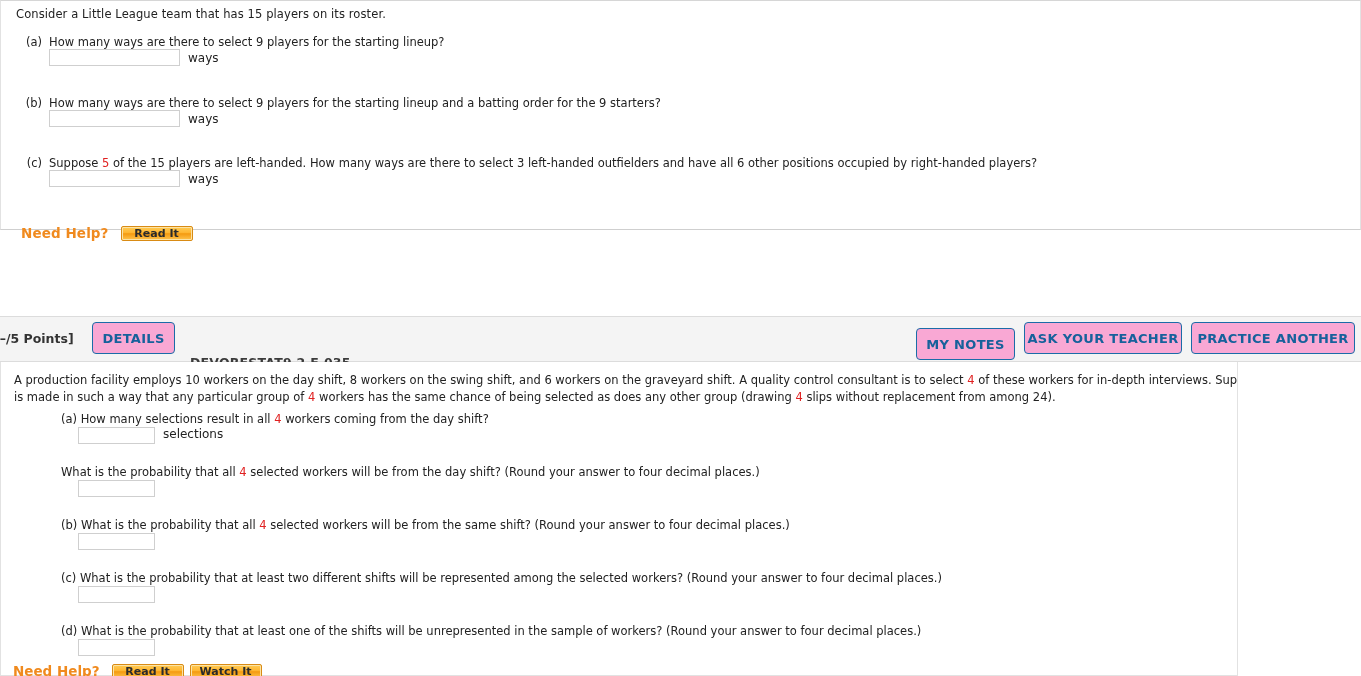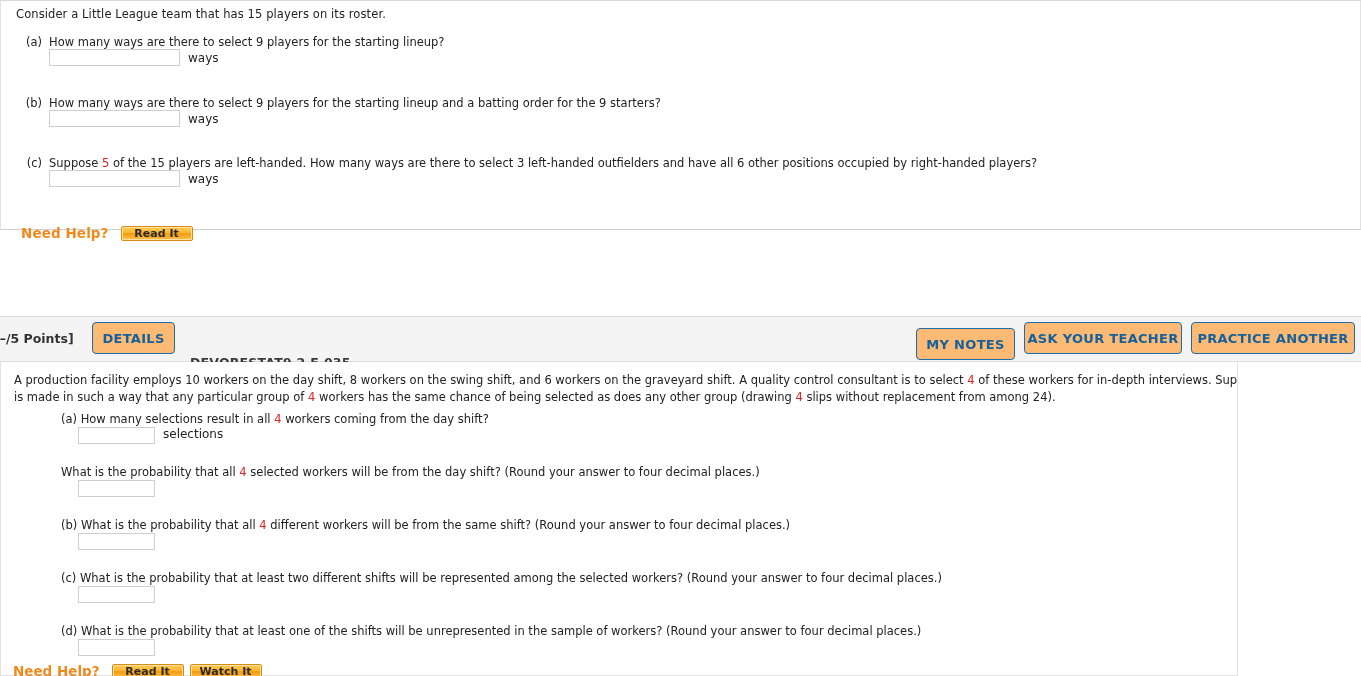--- a/index.html
+++ b/index.html
@@ -80,21 +80,21 @@
   }
   .points {
     position: absolute; left: -6px; top: 14px;
     font-size: 12.5px; font-weight: bold; color: #333;
     white-space: nowrap;
   }
   .btn-outline {
     position: absolute;
     display: flex; align-items: center; justify-content: center;
     height: 32px;
-    background: #fdba74;
+    background: #f9a8d4;
     border: 1px solid #1b6ca8;
     border-radius: 4px;
     color: #16619b;
     font-size: 13px; font-weight: bold;
     letter-spacing: .3px;
     font-family: "DejaVu Sans", "Liberation Sans", sans-serif;
     cursor: pointer;
   }
   #btn-details { left: 92px; top: 322px; width: 83px; }
   .exlabel {
@@ -206,21 +206,21 @@
     </div>
 
     <div class="sub" style="left:60px; top:103px;">
       <span class="q"><span>What is the probability that all </span><span class="red">4</span><span> selected workers will be from the day shift? (Round your answer to four decimal places.)</span></span>
       <div class="ansrow2">
         <input class="ansbox small" type="text" value="" style="">
       </div>
     </div>
 
     <div class="sub" style="left:60px; top:156px;">
-      <span class="q"><span>(b) What is the probability that all </span><span class="red">4</span><span> different workers will be from the same shift? (Round your answer to four decimal places.)</span></span>
+      <span class="q"><span>(b) What is the probability that all </span><span class="red">4</span><span> selected workers will be from the same shift? (Round your answer to four decimal places.)</span></span>
       <div class="ansrow2">
         <input class="ansbox small" type="text" value="" style="">
       </div>
     </div>
 
     <div class="sub" style="left:60px; top:209px;">
       <span class="q"><span>(c) What is the probability that at least two different shifts will be represented among the selected workers? (Round your answer to four decimal places.)</span></span>
       <div class="ansrow2">
         <input class="ansbox small" type="text" value="" style="">
       </div>

